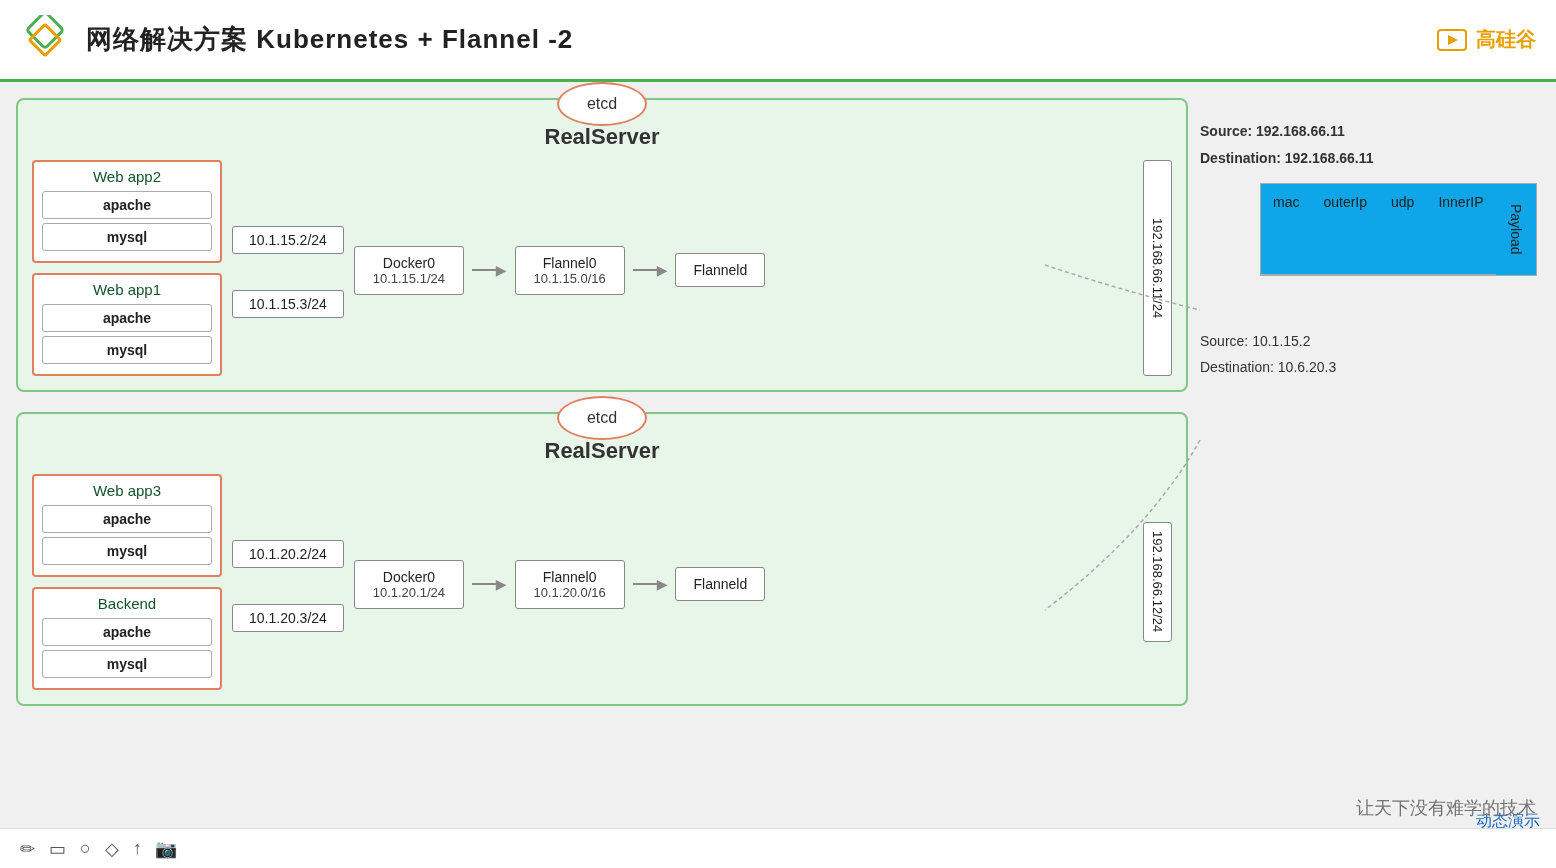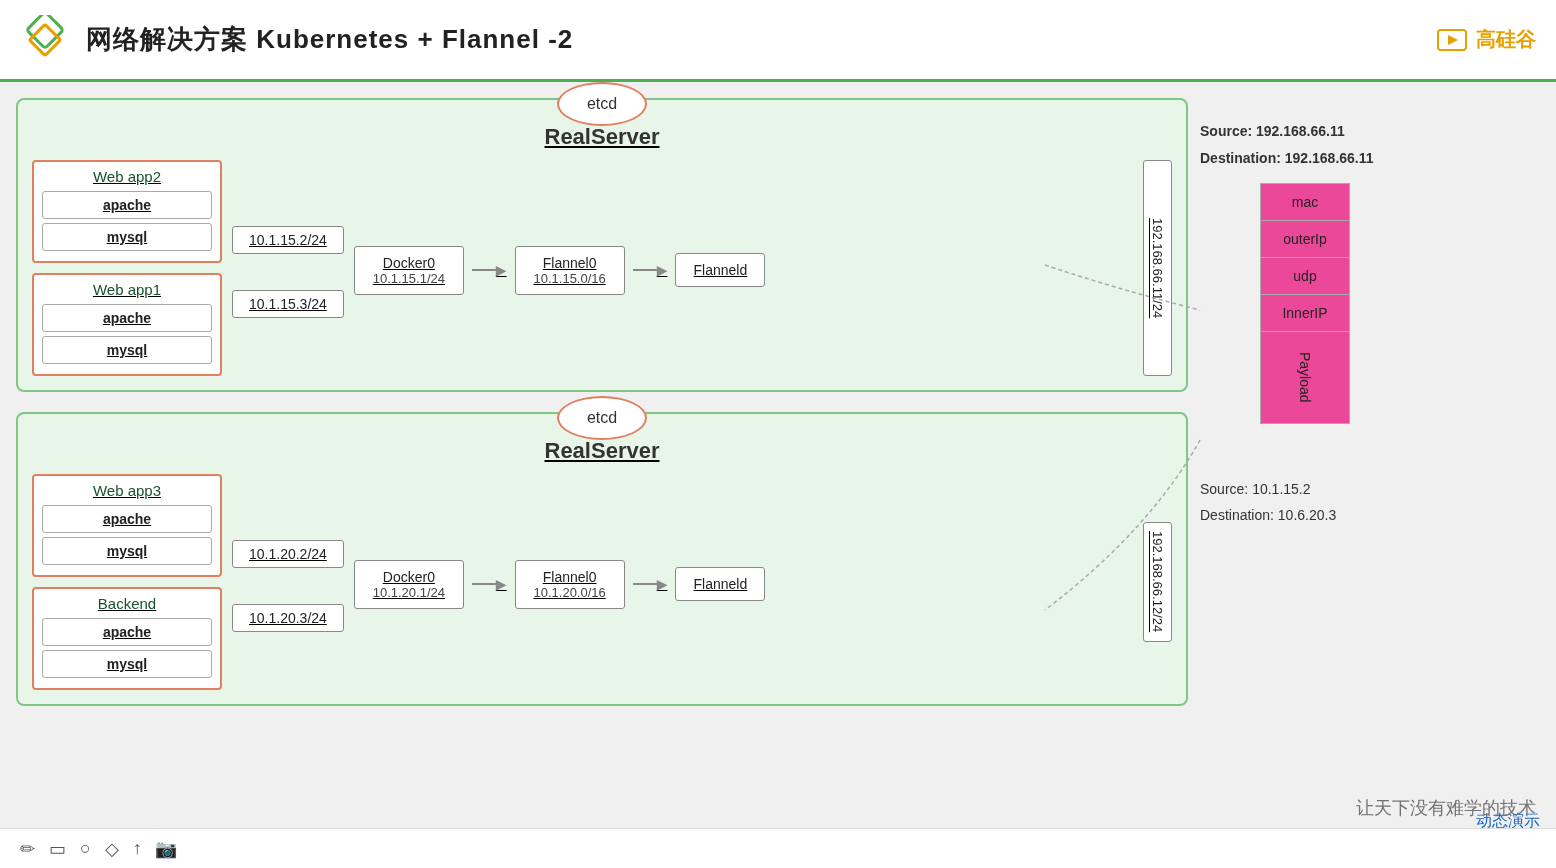--- a/index.html
+++ b/index.html
@@ -41,21 +41,20 @@
       gap: 8px;
     }
 
     
     .server-box {
       background: #e8f5e9;
       border: 2px solid #81c784;
       border-radius: 8px;
       padding: 12px 14px 14px 14px;
       position: relative;
-      text-decoration: underline;
     }
     .server-title {
       font-size: 22px;
       font-weight: bold;
       color: #333;
       text-align: center;
       margin-bottom: 10px;
     }
 
     
@@ -143,23 +142,23 @@
       color: #222;
       text-align: center;
       min-height: 80px;
       border-radius: 3px;
       margin-left: auto;
     }
 
     
     .packet-table {
       border: 1.5px solid #aaa;
-      background: #ec4899;
-      display: flex;
-      flex-direction: column;
+      background: #0ea5e9;
+      display: flex;
+      flex-direction: row;
       min-width: 90px;
     }
     .packet-row {
       border-bottom: 1.5px solid #aaa;
       padding: 10px 12px;
       font-size: 14px;
       text-align: center;
       color: #222;
     }
     .packet-row:last-child {

